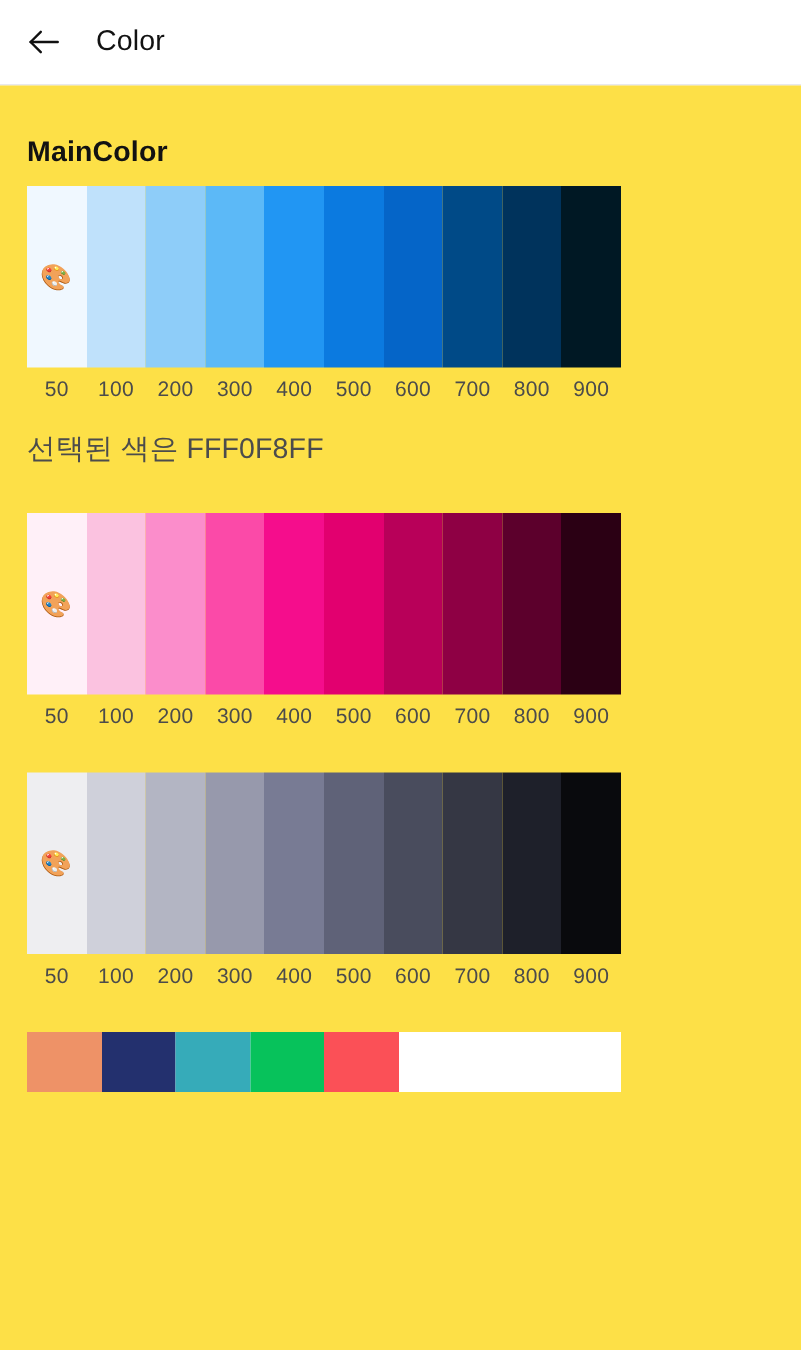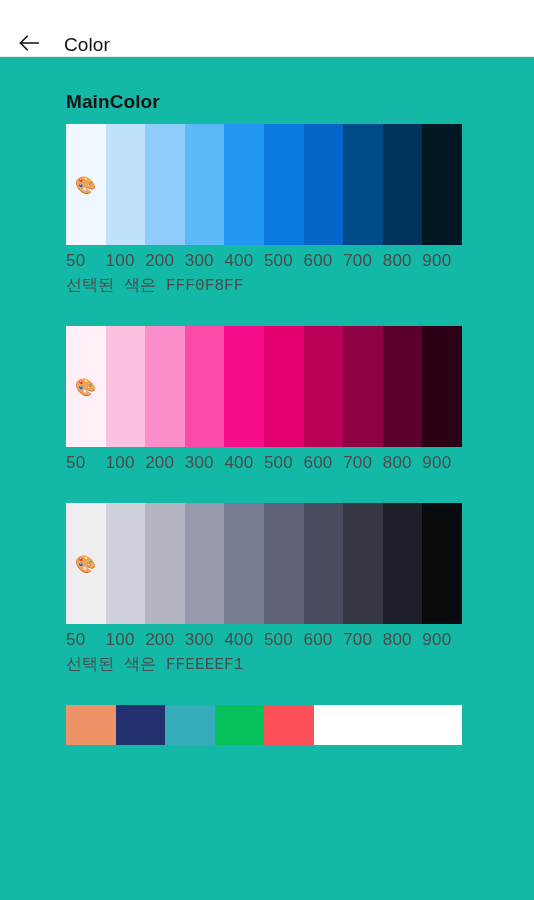--- a/index.html
+++ b/index.html
@@ -11,44 +11,43 @@
     font-family: "Liberation Sans", sans-serif;
     -webkit-font-smoothing: antialiased;
   }
   .app { width: 534px; height: 900px; position: relative; background: #f2f2f4; }
 
   
   .appbar {
     height: 56px;
     background: #ffffff;
     display: flex;
-    align-items: flex-end;
+    align-items: center;
     padding-left: 16px;
     gap: 22px;
   }
   .back-btn {
     width: 26px; height: 26px;
     display: flex; align-items: center; justify-content: center;
     cursor: pointer;
   }
   .back-btn svg { display: block; }
   .appbar-title {
     font-size: 19px;
     color: #121212;
     letter-spacing: .1px;
   }
   .header-divider { height: 1px; background: #e9e9ec; }
 
   
   .content {
     height: 843px;
     overflow: hidden;
-    background: #14b8a6;
+    background: #fde047;
     padding-top: 34px;
-    padding-left: 48px;
   }
 
   .section { padding: 0 0 0 0; margin-bottom: 30px; }
   .section-title {
     font-size: 19px;
     color: #121212;
     font-weight: bold;
     padding-left: 18px;
     margin-bottom: 11px;
     letter-spacing: .1px;
@@ -77,31 +76,31 @@
     line-height: 1;
     user-select: none;
   }
   .tick-row {
     display: flex;
     width: 396px;
     margin-top: 6px;
   }
   .tick {
     flex: 1 1 0;
-    font-size: 17px;
+    font-size: 14px;
     color: #4b4b4b;
+    text-align: center;
     letter-spacing: .2px;
   }
   .selected-text {
-    font-size: 16px;
+    font-size: 19px;
     color: #4c4c4c;
     padding-left: 18px;
-    margin-top: 4px;
+    margin-top: 19px;
     letter-spacing: .1px;
-    font-family: Liberation Mono, monospace;
   }
 
   
   .feature-row {
     display: flex;
     width: 396px;
     height: 40px;
     background: #ffffff;
   }
   .feature-sw { width: 49.5px; height: 100%; cursor: pointer; }
@@ -212,21 +211,20 @@
           <div class="tick">200</div>
           <div class="tick">300</div>
           <div class="tick">400</div>
           <div class="tick">500</div>
           <div class="tick">600</div>
           <div class="tick">700</div>
           <div class="tick">800</div>
           <div class="tick">900</div>
         </div>
       </div>
-      <div class="selected-text">선택된 색은 FFEEEEF1</div>
     </div>
 
     <div class="section" style="margin-bottom:0">
       <div class="palette-wrap">
         <div class="feature-row">
           <div class="feature-sw" style="background:#ee9267"></div>
           <div class="feature-sw" style="background:#23306e"></div>
           <div class="feature-sw" style="background:#36abb9"></div>
           <div class="feature-sw" style="background:#07c25b"></div>
           <div class="feature-sw" style="background:#fb5057"></div>

